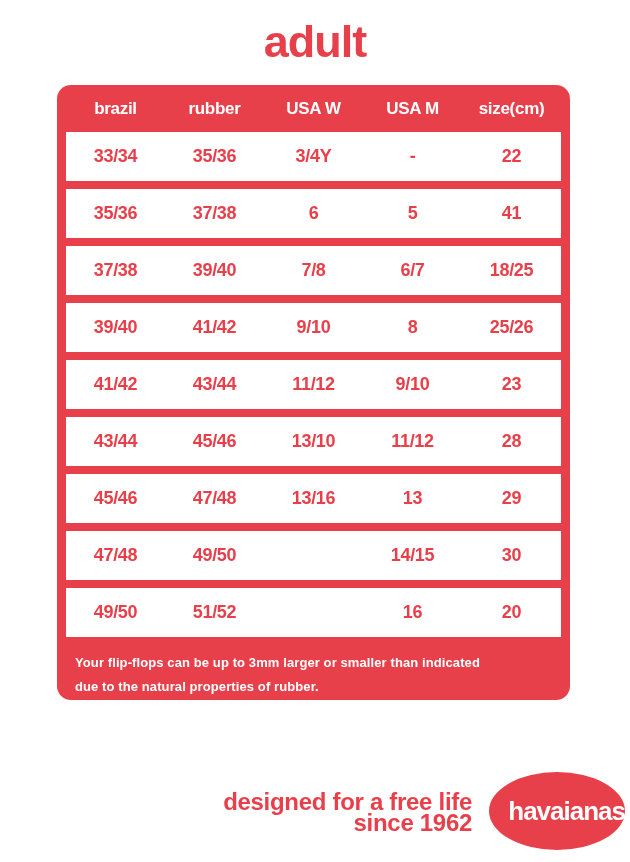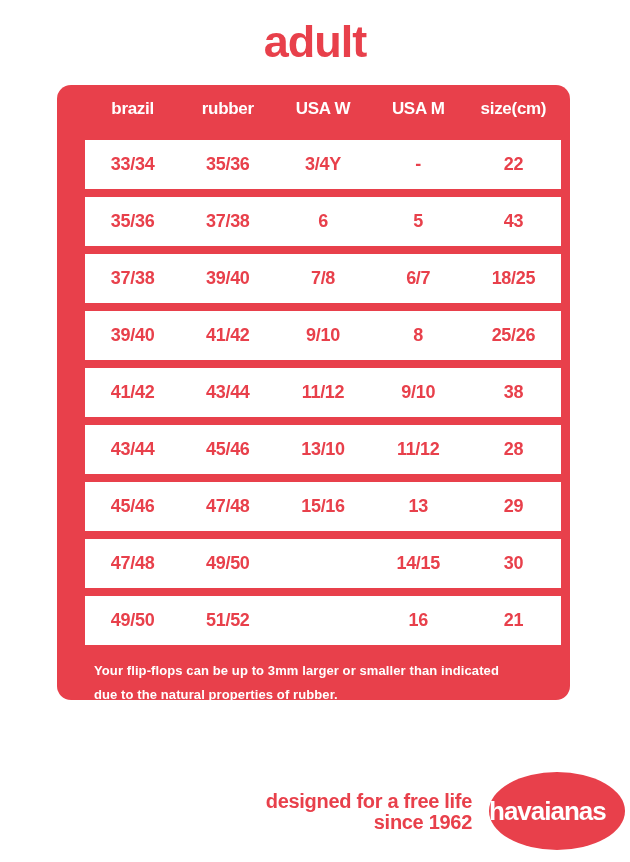--- a/index.html
+++ b/index.html
@@ -12,54 +12,53 @@
   .page{position:relative;width:630px;height:862px;background:var(--white);overflow:hidden;border-radius:24px;}
 
   .title{
     position:absolute;top:16px;left:0;width:100%;
     text-align:center;color:var(--red);
     font-size:45px;font-weight:bold;letter-spacing:-1px;
   }
 
   .card{
     position:absolute;left:57px;top:85px;width:513px;height:615px;
-    background:var(--red);border-radius:14px;padding-left:19px;
+    background:var(--red);border-radius:14px;
   }
   .header-row{
     display:flex;height:47px;align-items:center;padding:0 9px;
   }
   .hcell{
     flex:1;text-align:center;color:var(--white);
     font-weight:bold;font-size:17px;letter-spacing:-0.3px;
   }
   .rows{padding:0 9px;}
   .row{
     display:flex;align-items:center;height:49px;margin-bottom:8px;
     background:var(--white);
-    margin-top:8px;
   }
   .cell{
     flex:1;text-align:center;color:var(--red);
     font-weight:bold;font-size:18px;letter-spacing:-0.3px;
   }
   .footnote{
     padding:6px 20px 0 18px;color:var(--white);
     font-size:13px;font-weight:bold;line-height:24px;letter-spacing:0.1px;
   }
 
   .tagline{
     position:absolute;top:791px;right:158px;
     text-align:right;color:var(--red);
-    font-size:20px;font-weight:bold;line-height:21px;letter-spacing:-0.3px;
+    font-size:24px;font-weight:bold;line-height:21px;letter-spacing:-0.3px;
   }
 
   .logo{
     position:absolute;left:489px;top:772px;width:136px;height:78px;
     background:var(--red);border-radius:50%;
-    display:flex;align-items:center;justify-content:flex-start;
+    display:flex;align-items:center;justify-content:flex-end;
   }
   .logo-text{
     color:var(--white);font-size:26px;font-weight:bold;letter-spacing:-1px;
   }
 </style>
 </head>
 <body>
 
 <div class="page">
 
@@ -80,70 +79,70 @@
           <div class="cell">35/36</div>
           <div class="cell">3/4Y</div>
           <div class="cell">-</div>
           <div class="cell">22</div>
         </div>
         <div class="row">
           <div class="cell">35/36</div>
           <div class="cell">37/38</div>
           <div class="cell">6</div>
           <div class="cell">5</div>
-          <div class="cell">43</div>
+          <div class="cell">41</div>
         </div>
         <div class="row">
           <div class="cell">37/38</div>
           <div class="cell">39/40</div>
           <div class="cell">7/8</div>
           <div class="cell">6/7</div>
           <div class="cell">18/25</div>
         </div>
         <div class="row">
           <div class="cell">39/40</div>
           <div class="cell">41/42</div>
           <div class="cell">9/10</div>
           <div class="cell">8</div>
           <div class="cell">25/26</div>
         </div>
         <div class="row">
           <div class="cell">41/42</div>
           <div class="cell">43/44</div>
           <div class="cell">11/12</div>
           <div class="cell">9/10</div>
-          <div class="cell">38</div>
+          <div class="cell">23</div>
         </div>
         <div class="row">
           <div class="cell">43/44</div>
           <div class="cell">45/46</div>
           <div class="cell">13/10</div>
           <div class="cell">11/12</div>
           <div class="cell">28</div>
         </div>
         <div class="row">
           <div class="cell">45/46</div>
           <div class="cell">47/48</div>
-          <div class="cell">15/16</div>
+          <div class="cell">13/16</div>
           <div class="cell">13</div>
           <div class="cell">29</div>
         </div>
         <div class="row">
           <div class="cell">47/48</div>
           <div class="cell">49/50</div>
           <div class="cell"></div>
           <div class="cell">14/15</div>
           <div class="cell">30</div>
         </div>
         <div class="row">
           <div class="cell">49/50</div>
           <div class="cell">51/52</div>
           <div class="cell"></div>
           <div class="cell">16</div>
-          <div class="cell">21</div>
+          <div class="cell">20</div>
         </div>
       </div>
 
     <div class="footnote">
       <div>Your flip-flops can be up to 3mm larger or smaller than indicated</div>
       <div>due to the natural properties of rubber.</div>
     </div>
   </section>
 
   <div class="tagline">

